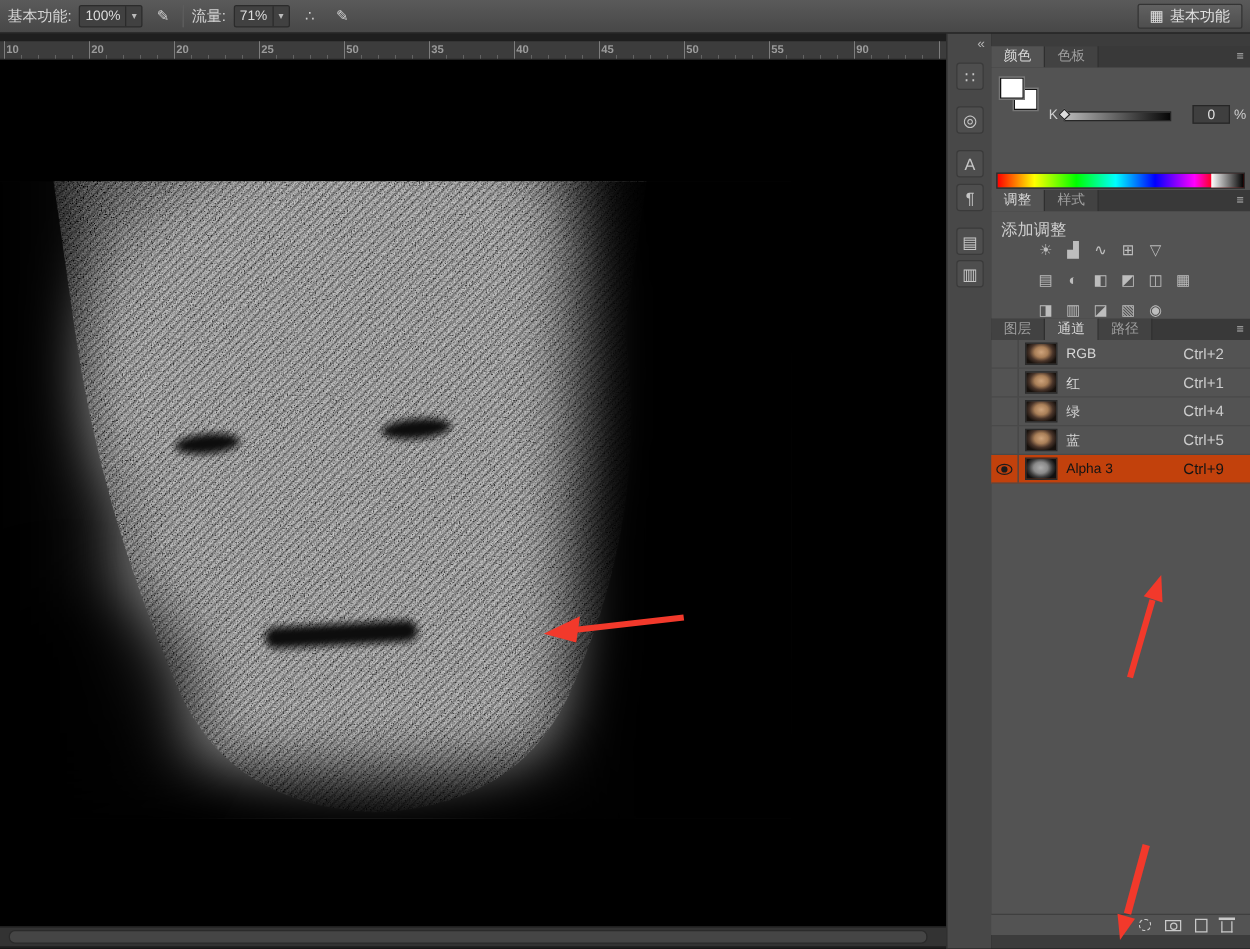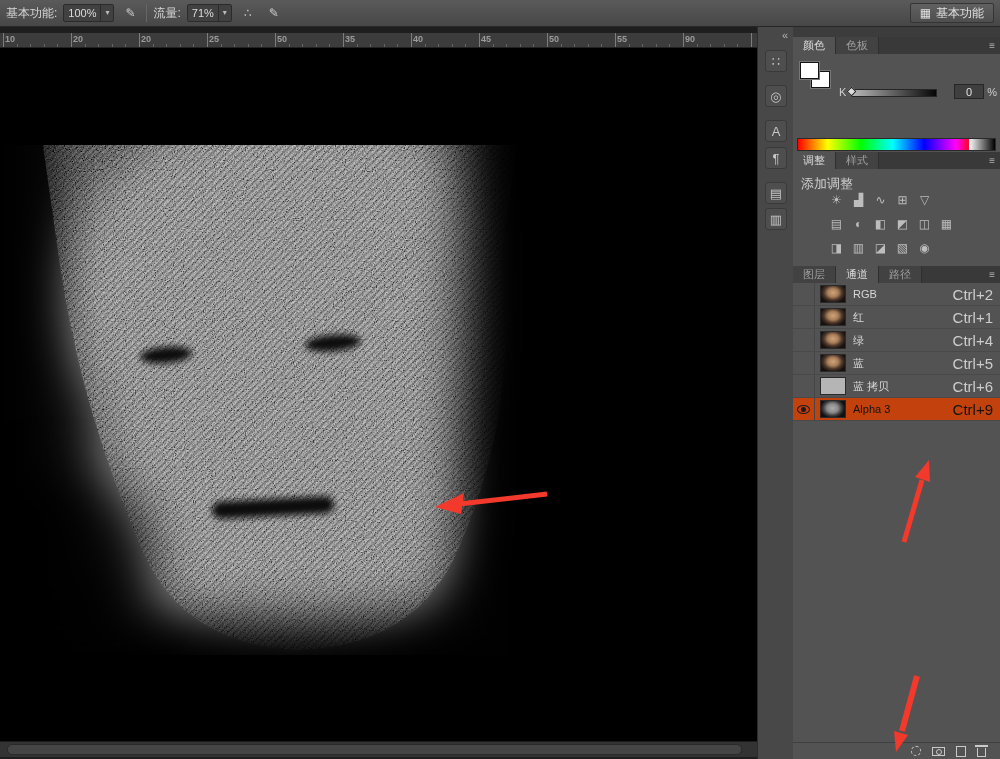--- a/index.html
+++ b/index.html
@@ -71,21 +71,21 @@
   .p-header { height:17px; background:#393939; display:flex; align-items:stretch;
               font-size:11px; color:#9f9f9f; position:relative; }
   .p-tab { padding:0 10px; line-height:17px; border-right:1px solid #2f2f2f;
            background:#424242; white-space:nowrap; }
   .p-tab.active { background:#535353; color:#d8d8d8; }
   .p-menu { position:absolute; right:5px; top:0; line-height:17px; color:#b3b3b3; font-size:10px; }
   .p-body { position:absolute; left:0; right:0; bottom:0; top:17px; background:#535353; }
 
   #panel-color { top:10px; height:121px; }
   #panel-adjust { top:125px; height:114px; }
-  #panel-channels { top:239px; height:493px;text-align:center; }
+  #panel-channels { top:228px; height:493px;text-align:center; }
 
   
   .swatch { position:absolute; width:19px; height:17px; background:#fff;
             border:1px solid #141414; box-shadow:0 0 0 1px #777; }
   .swatch.front { left:7px; top:8px; z-index:2; }
   .swatch.back  { left:18px; top:17px; z-index:1; }
   .k-label { position:absolute; left:46px; top:32px; font-size:11px; color:#cfcfcf; }
   .k-track { position:absolute; left:58px; top:35px; width:86px; height:8px;
              background:linear-gradient(90deg,#b9b9b9,#060606); border:1px solid #262626; }
   .k-handle { position:absolute; left:55px; top:34px; width:7px; height:7px;
@@ -114,21 +114,21 @@
   .eye { width:13px; height:9px; border:1px solid #dedede; border-radius:50%; position:relative; }
   .eye::after { content:""; position:absolute; left:3px; top:1px; width:5px; height:5px;
                 border-radius:50%; background:#dedede; }
   .selected .eye { border-color:#1c1c1c; }
   .selected .eye::after { background:#1c1c1c; }
   .thumb { width:26px; height:18px; margin:0 7px 0 5px; border:1px solid #2a2a2a; flex:none; }
   .thumb.photo { background:radial-gradient(ellipse 55% 65% at 50% 42%, #cfa47c 0%, #a97f58 40%, #4a352a 70%, #17110d 100%); }
   .thumb.gray { background:#b5b5b5; }
   .thumb.mask { background:radial-gradient(ellipse 52% 62% at 48% 45%, #adadad 0%, #8a8a8a 45%, #3c3c3c 75%, #101010 100%); }
   .ch-name { font-size:11px; color:#d8d8d8; white-space:nowrap; }
-  .ch-key { margin-left:auto; padding-right:7px; font-size:15px; color:#cdcdcd; }
+  .ch-key { margin-left:auto; padding-right:21px; font-size:12px; color:#cdcdcd; }
   .selected .ch-name, .selected .ch-key { color:#141414; }
 
   .ch-bottom { position:absolute; left:0; right:0; bottom:0; height:17px; background:#535353;
                border-top:1px solid #3f3f3f; display:flex; align-items:center;
                justify-content:flex-end; gap:11px; padding-right:14px; }
   .ic-load { width:10px; height:10px; border:1px dashed #c9c9c9; border-radius:50%; }
   .ic-save { width:13px; height:9px; border:1px solid #c9c9c9; position:relative; }
   .ic-save::after { content:""; position:absolute; left:3px; top:1px; width:4px; height:4px;
                     border:1px solid #c9c9c9; border-radius:50%; }
   .ic-new { width:10px; height:11px; border:1px solid #c9c9c9; }
@@ -320,26 +320,20 @@
         <div class="thumb photo"></div>
         <span class="ch-name">绿</span>
         <span class="ch-key">Ctrl+4</span>
       </div>
       <div class="ch-row">
         <div class="eye-box"></div>
         <div class="thumb photo"></div>
         <span class="ch-name">蓝</span>
         <span class="ch-key">Ctrl+5</span>
       </div>
-      <div class="ch-row">
-        <div class="eye-box"></div>
-        <div class="thumb gray"></div>
-        <span class="ch-name">蓝 拷贝</span>
-        <span class="ch-key">Ctrl+6</span>
-      </div>
       <div class="ch-row selected">
         <div class="eye-box">
           <span class="eye"></span>
         </div>
         <div class="thumb mask"></div>
         <span class="ch-name">Alpha 3</span>
         <span class="ch-key">Ctrl+9</span>
       </div>
 
       <div class="ch-bottom">

